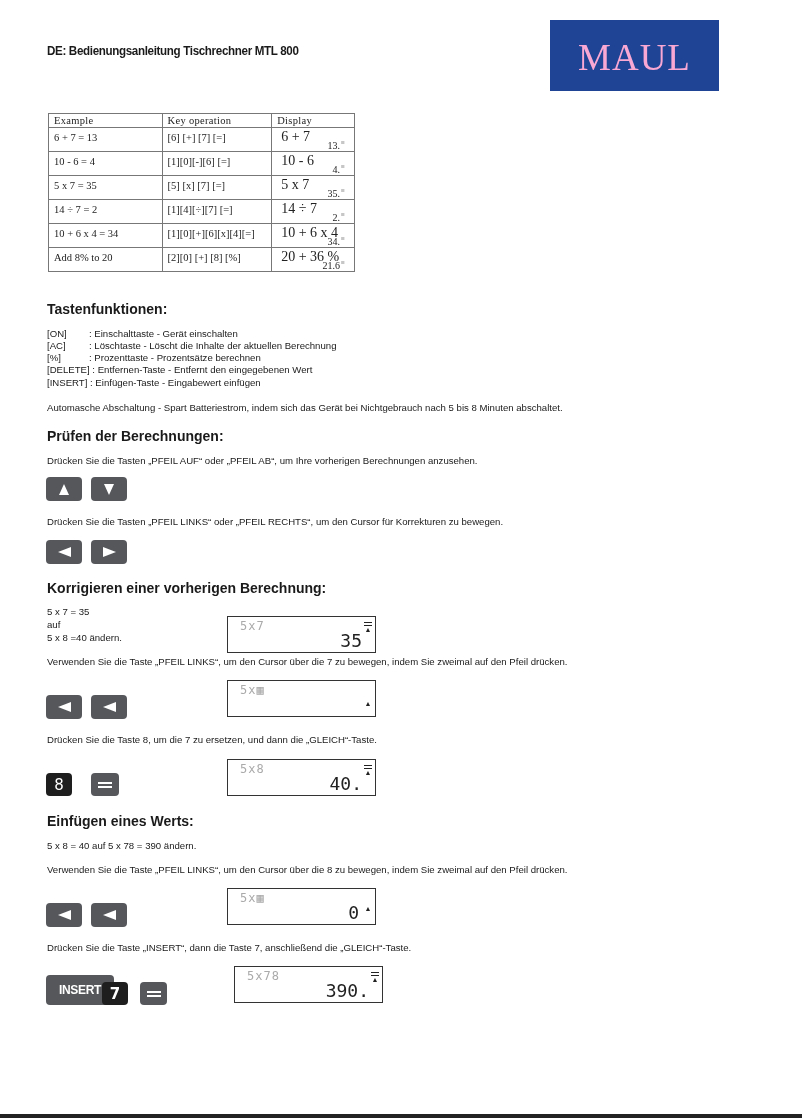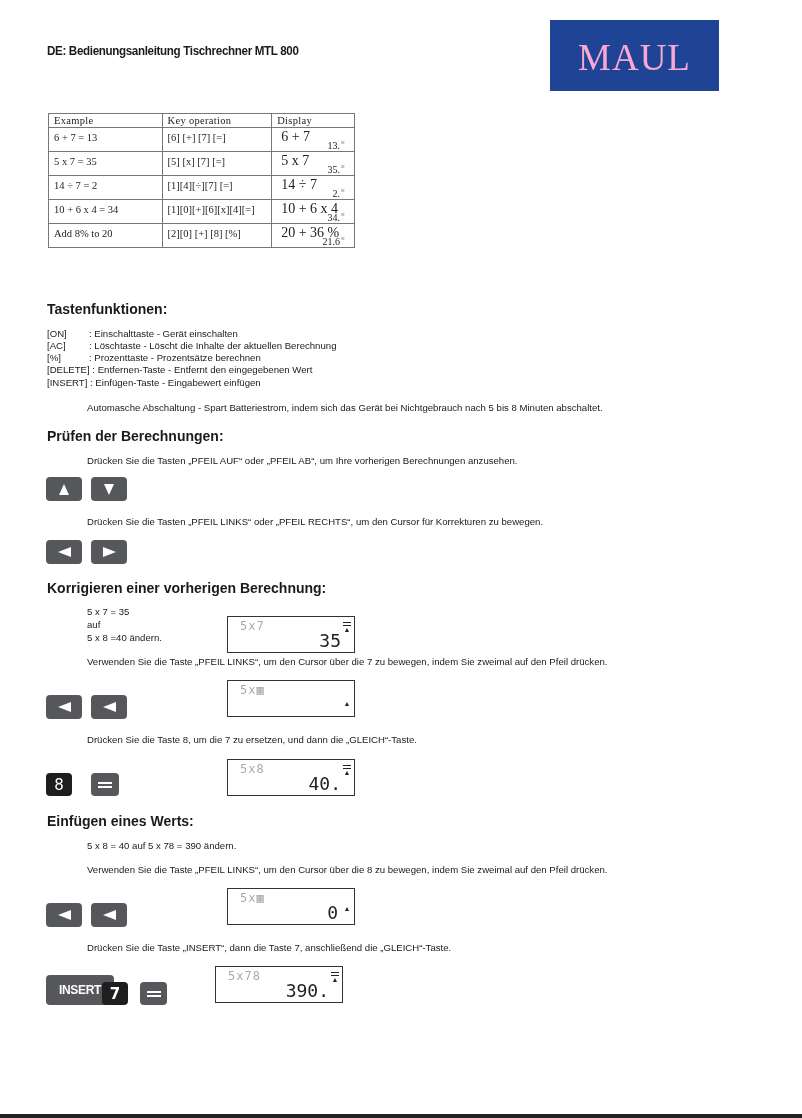--- a/index.html
+++ b/index.html
@@ -17,36 +17,36 @@
   table.ex th { height:13px; line-height:13px; letter-spacing:0.3px; }
   table.ex td { height:21px; }
   table.ex col.c1 { width:114px; } table.ex col.c2 { width:110px; } table.ex col.c3 { width:83px; }
   td.disp { position:relative; }
   td.disp .expr { position:absolute; left:9px; top:1px; font-size:14px; }
   td.disp .res { position:absolute; right:9px; bottom:0px; font-size:10px; }
   td.disp .res:after { content:"\2261"; font-size:7px; position:relative; top:-4px; margin-left:1px; }
   td.txt { line-height:15px; padding-top:2px !important; }
 
   .h2 { font-family:Liberation Sans, sans-serif; font-weight:bold; font-size:14px; left:47px; white-space:nowrap; }
-  .p { font-family:"Liberation Sans", sans-serif; font-size:9.6px; left:47px; white-space:nowrap;margin-left:40px; }
+  .p { font-family:"Liberation Sans", sans-serif; font-size:9.6px; left:47px; white-space:nowrap; }
   .fn-row { position:absolute; left:47px; font-size:9.6px; white-space:nowrap; }
   .fn-key { display:inline-block; width:42px; }
 
   .key { position:absolute; border-radius:4px; display:flex; align-items:center; justify-content:center; color:#fff; }
   .key.gray { background:#55575a; }
   .key.black { background:#1e1e1e; }
   .key .tri-up { width:0; height:0; border-left:5px solid transparent; border-right:5px solid transparent; border-bottom:11px solid #fff; }
   .key .tri-down { width:0; height:0; border-left:5px solid transparent; border-right:5px solid transparent; border-top:11px solid #fff; }
   .key .tri-left { width:0; height:0; border-top:5px solid transparent; border-bottom:5px solid transparent; border-right:13px solid #fff; }
   .key .tri-right { width:0; height:0; border-top:5px solid transparent; border-bottom:5px solid transparent; border-left:13px solid #fff; }
   .key .eq { width:14px; height:6px; border-top:2px solid #fff; border-bottom:2px solid #fff; box-sizing:border-box; }
   .key .num { font-family:"DejaVu Sans", sans-serif; font-size:15px; }
   .key .ins { font-family:"Liberation Sans", sans-serif; font-weight:bold; font-size:12px; letter-spacing:-0.3px; }
 
-  .lcd { position:absolute; width:128px; height:37px; border:1px solid #333; box-sizing:border-box; background:#fff; }
+  .lcd { position:absolute; width:149px; height:37px; border:1px solid #333; box-sizing:border-box; background:#fff; }
   .lcd .top { position:absolute; left:12px; top:2px; font-family:"DejaVu Sans Mono", monospace; font-size:12px; color:#aaa; letter-spacing:1px; }
   .lcd .main { position:absolute; right:13px; bottom:1px; font-family:"DejaVu Sans Mono", monospace; font-size:18px; color:#222; letter-spacing:0px; }
   .lcd .ind { position:absolute; right:3px; top:5px; font-size:8px; line-height:6px; color:#222; text-align:center; width:8px; }
   .lcd .ind-eq { display:block; height:4px; border-top:1px solid #222; border-bottom:1px solid #222; margin-bottom:1px; box-sizing:border-box; }
   .lcd .ind-arrow { display:block; font-size:7px; }
   .footer-rule { left:0; top:1114px; width:802px; height:4px; background:#222; }
 </style>
 </head>
 <body>
 
@@ -71,20 +71,28 @@
   <tbody>
     <tr>
       <td class="txt">6 + 7 = 13</td>
       <td class="txt">[6] [+] [7] [=]</td>
       <td class="disp">
           <span class="expr">6 + 7</span>
           <span class="res">13.</span>
         </td>
     </tr>
     <tr>
+      <td class="txt">10 - 6 = 4</td>
+      <td class="txt">[1][0][-][6] [=]</td>
+      <td class="disp">
+          <span class="expr">10 - 6</span>
+          <span class="res">4.</span>
+        </td>
+    </tr>
+    <tr>
       <td class="txt">5 x 7 = 35</td>
       <td class="txt">[5] [x] [7] [=]</td>
       <td class="disp">
           <span class="expr">5 x 7</span>
           <span class="res">35.</span>
         </td>
     </tr>
     <tr>
       <td class="txt">14 ÷ 7 = 2</td>
       <td class="txt">[1][4][÷][7] [=]</td>
@@ -197,21 +205,21 @@
 <div class="abs p" style="top:942px;">Drücken Sie die Taste „INSERT“, dann die Taste 7, anschließend die „GLEICH“-Taste.</div>
 <div class="key gray" style="left:46px; top:975px; width:68px; height:30px;">
     <span class="ins">INSERT</span>
   </div>
 <div class="key black" style="left:102px; top:982px; width:26px; height:23px;">
     <span class="num" style="font-weight:bold;">7</span>
   </div>
 <div class="key gray" style="left:140px; top:982px; width:27px; height:23px;">
     <span class="eq"></span>
   </div>
-<div class="lcd" style="left:215px; top:966px;padding-left:35px;">
+<div class="lcd" style="left:234px; top:966px;padding-left:35px;">
   <span class="top">5x78</span>
   <span class="main">390.</span>
   <span class="ind">
       <span class="ind-eq"></span>
       <span class="ind-arrow">▲</span>
     </span>
 </div>
 
 <div class="abs footer-rule"></div>
 

